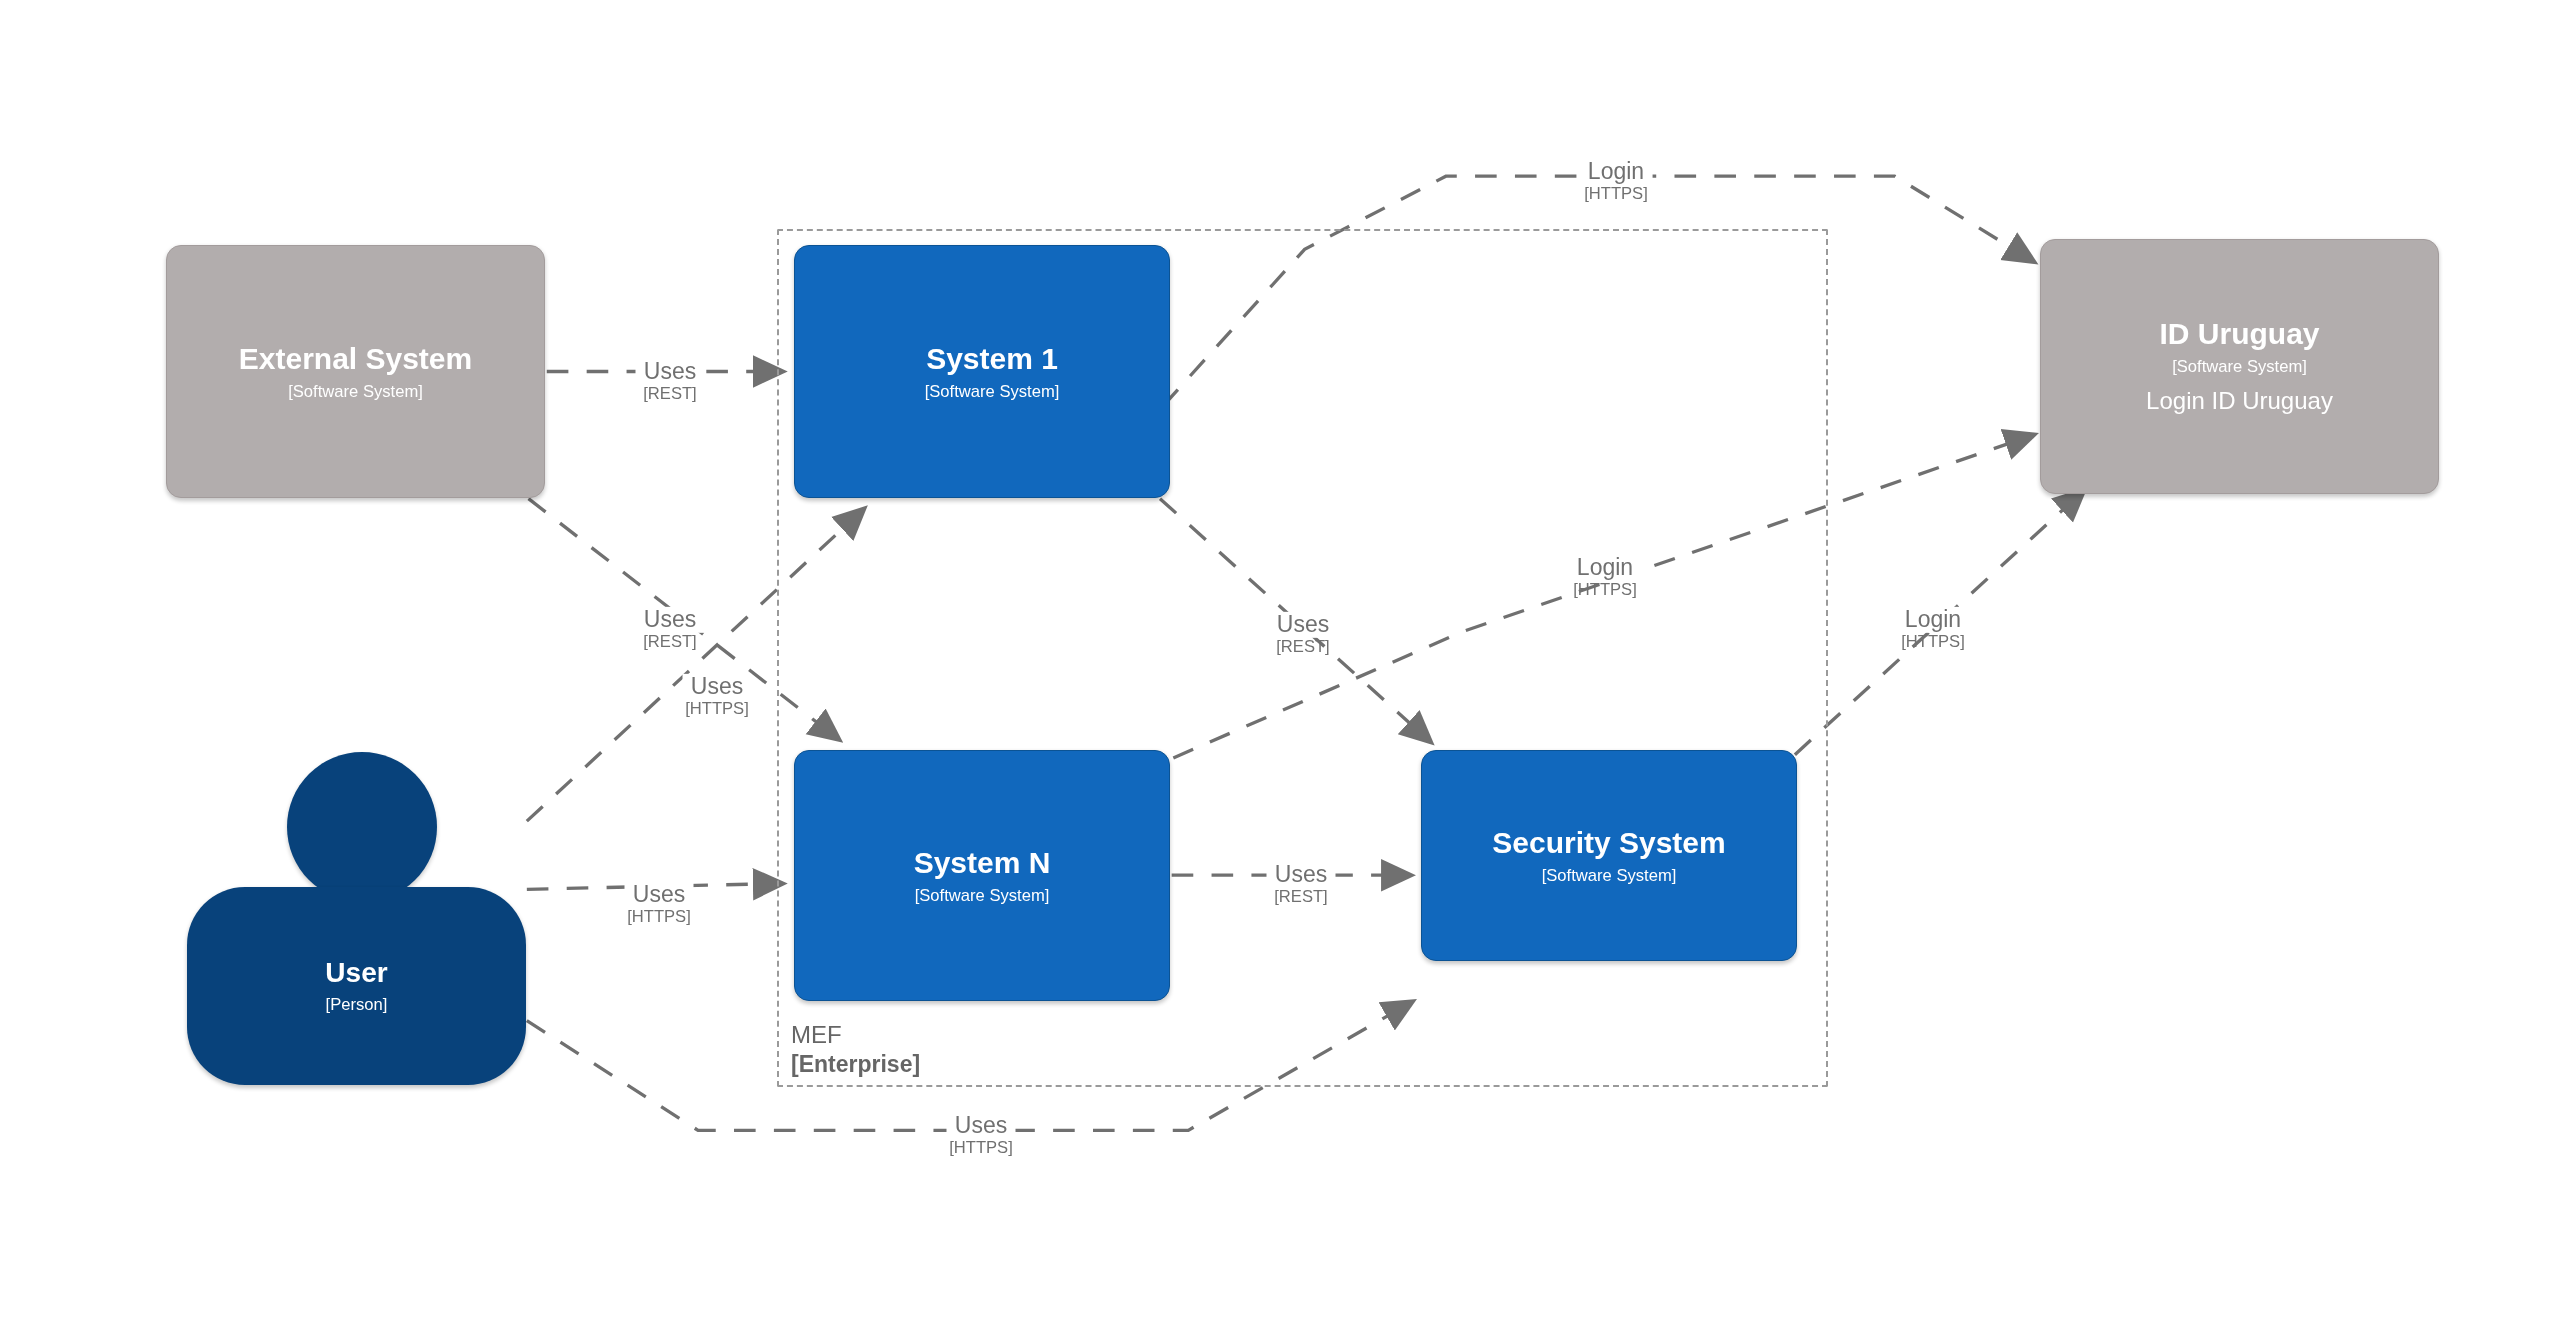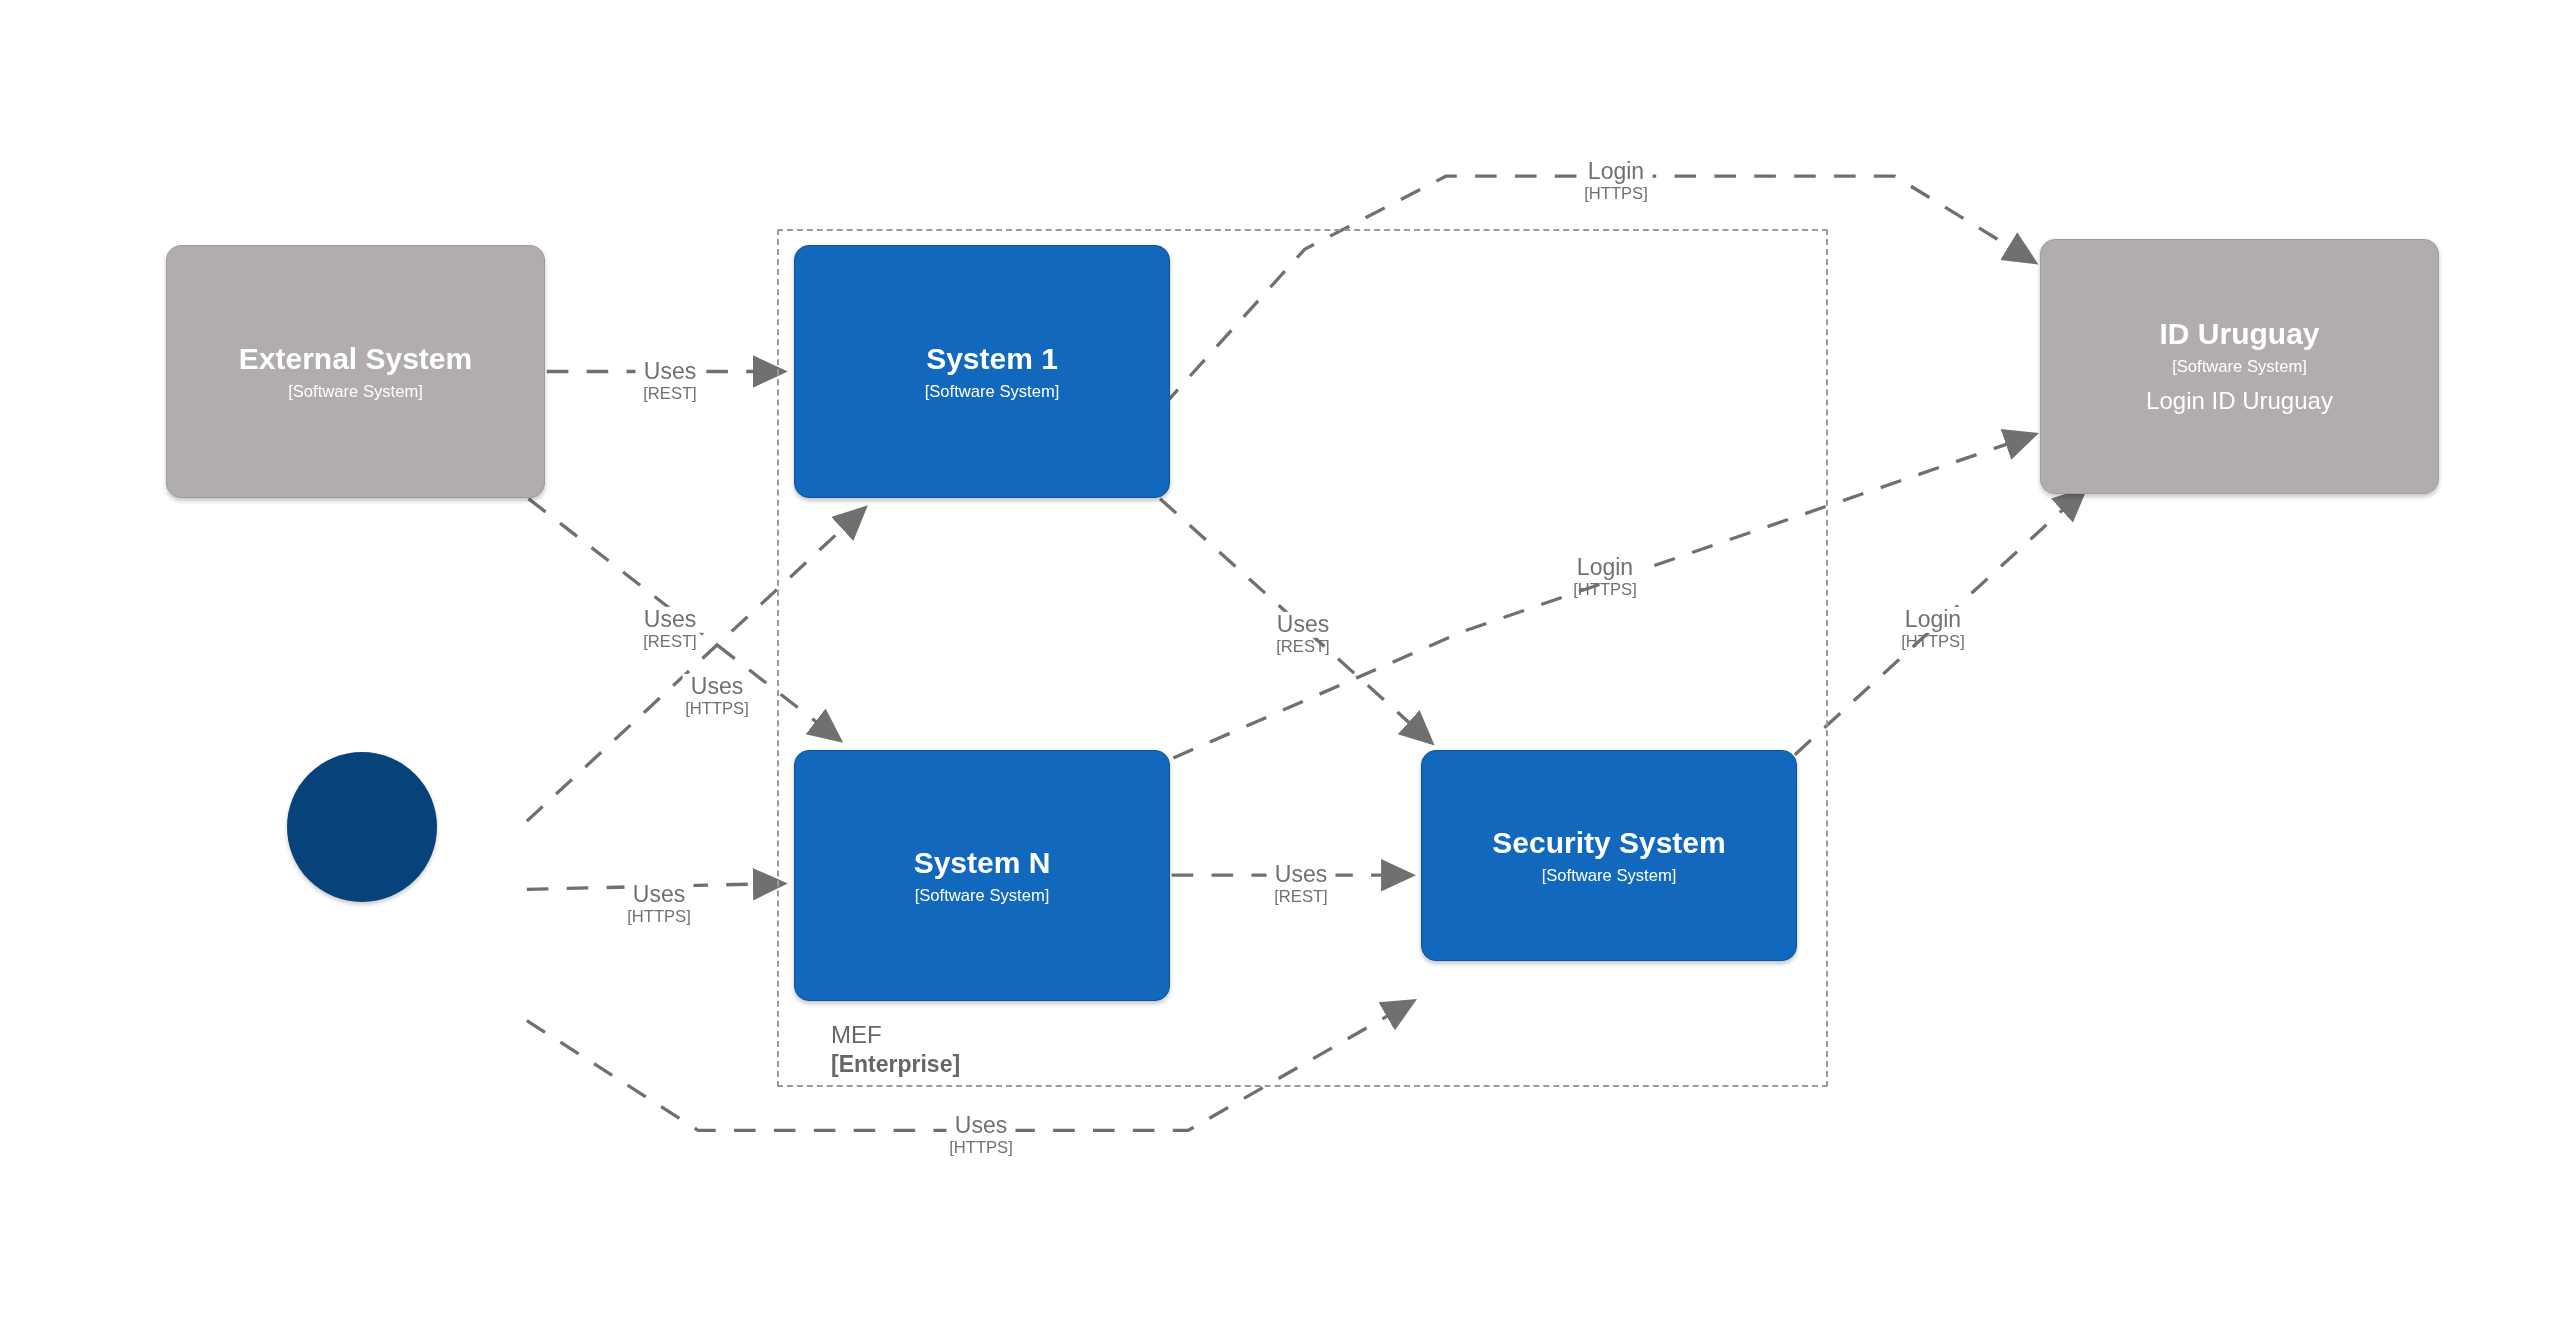--- a/index.html
+++ b/index.html
@@ -22,21 +22,21 @@
   .person{position:absolute;}
   .person .head{position:absolute;background:#08427B;border-radius:50%;
                 box-shadow:0 2.5px 4.2px rgba(0,0,0,.22);}
   .person .body{position:absolute;background:#08427B;border-radius:58px;
                 box-shadow:0 2.5px 4.2px rgba(0,0,0,.22);
                 display:flex;flex-direction:column;align-items:center;justify-content:center;
                 text-align:center;color:#fff;}
 
   .boundary{position:absolute;box-sizing:border-box;border:2.5px dashed #9a9a9a;
             background:transparent;border-radius:1.7px;}
-  .boundary-label{position:absolute;color:#666666;text-align:left;line-height:1.25;margin-left:40px;}
+  .boundary-label{position:absolute;color:#666666;text-align:left;line-height:1.25;}
   .boundary-label .bl-nm{font-size:24px;}
   .boundary-label .bl-tp{font-size:23px;font-weight:bold;}
 
   .edge-label{position:absolute;color:#707070;text-align:center;line-height:1.12;
               white-space:nowrap;transform:translate(-50%,-50%);}
   .edge-label .el-nm{font-size:23px;}
   .edge-label .el-tp{font-size:16.6px;}
   .lbl-bg{background:#ffffff;padding:0 8.3px;text-align:right;}
 </style>
 </head>
@@ -101,20 +101,24 @@
     <div class="tp" style="font-size:16.6px;margin-top:5px;">[Software System]</div>
   </div>
 
   <div class="node sys-blue" style="left:1421px;top:750px;width:376px;height:211px;">
     <div class="nm" style="font-size:30px;">Security System</div>
     <div class="tp" style="font-size:16.6px;margin-top:5px;">[Software System]</div>
   </div>
 
   <div class="person" style="left:187px;top:752px;width:339px;height:332px;">
     <div class="head" style="left:100px;top:0px;width:150px;height:150px;"></div>
+    <div class="body" style="left:0px;top:135px;width:339px;height:198px;">
+      <div class="nm" style="font-size:28px;font-weight:bold;">User</div>
+      <div class="tp" style="font-size:16.6px;margin-top:6.6px;">[Person]</div>
+    </div>
   </div>
 
   <div class="edge-label" style="left:670px;top:381px;">
     <div class="el-nm lbl-bg">Uses</div>
     <div class="el-tp">[REST]</div>
   </div>
 
   <div class="edge-label" style="left:1301px;top:884px;">
     <div class="el-nm lbl-bg">Uses</div>
     <div class="el-tp">[REST]</div>

